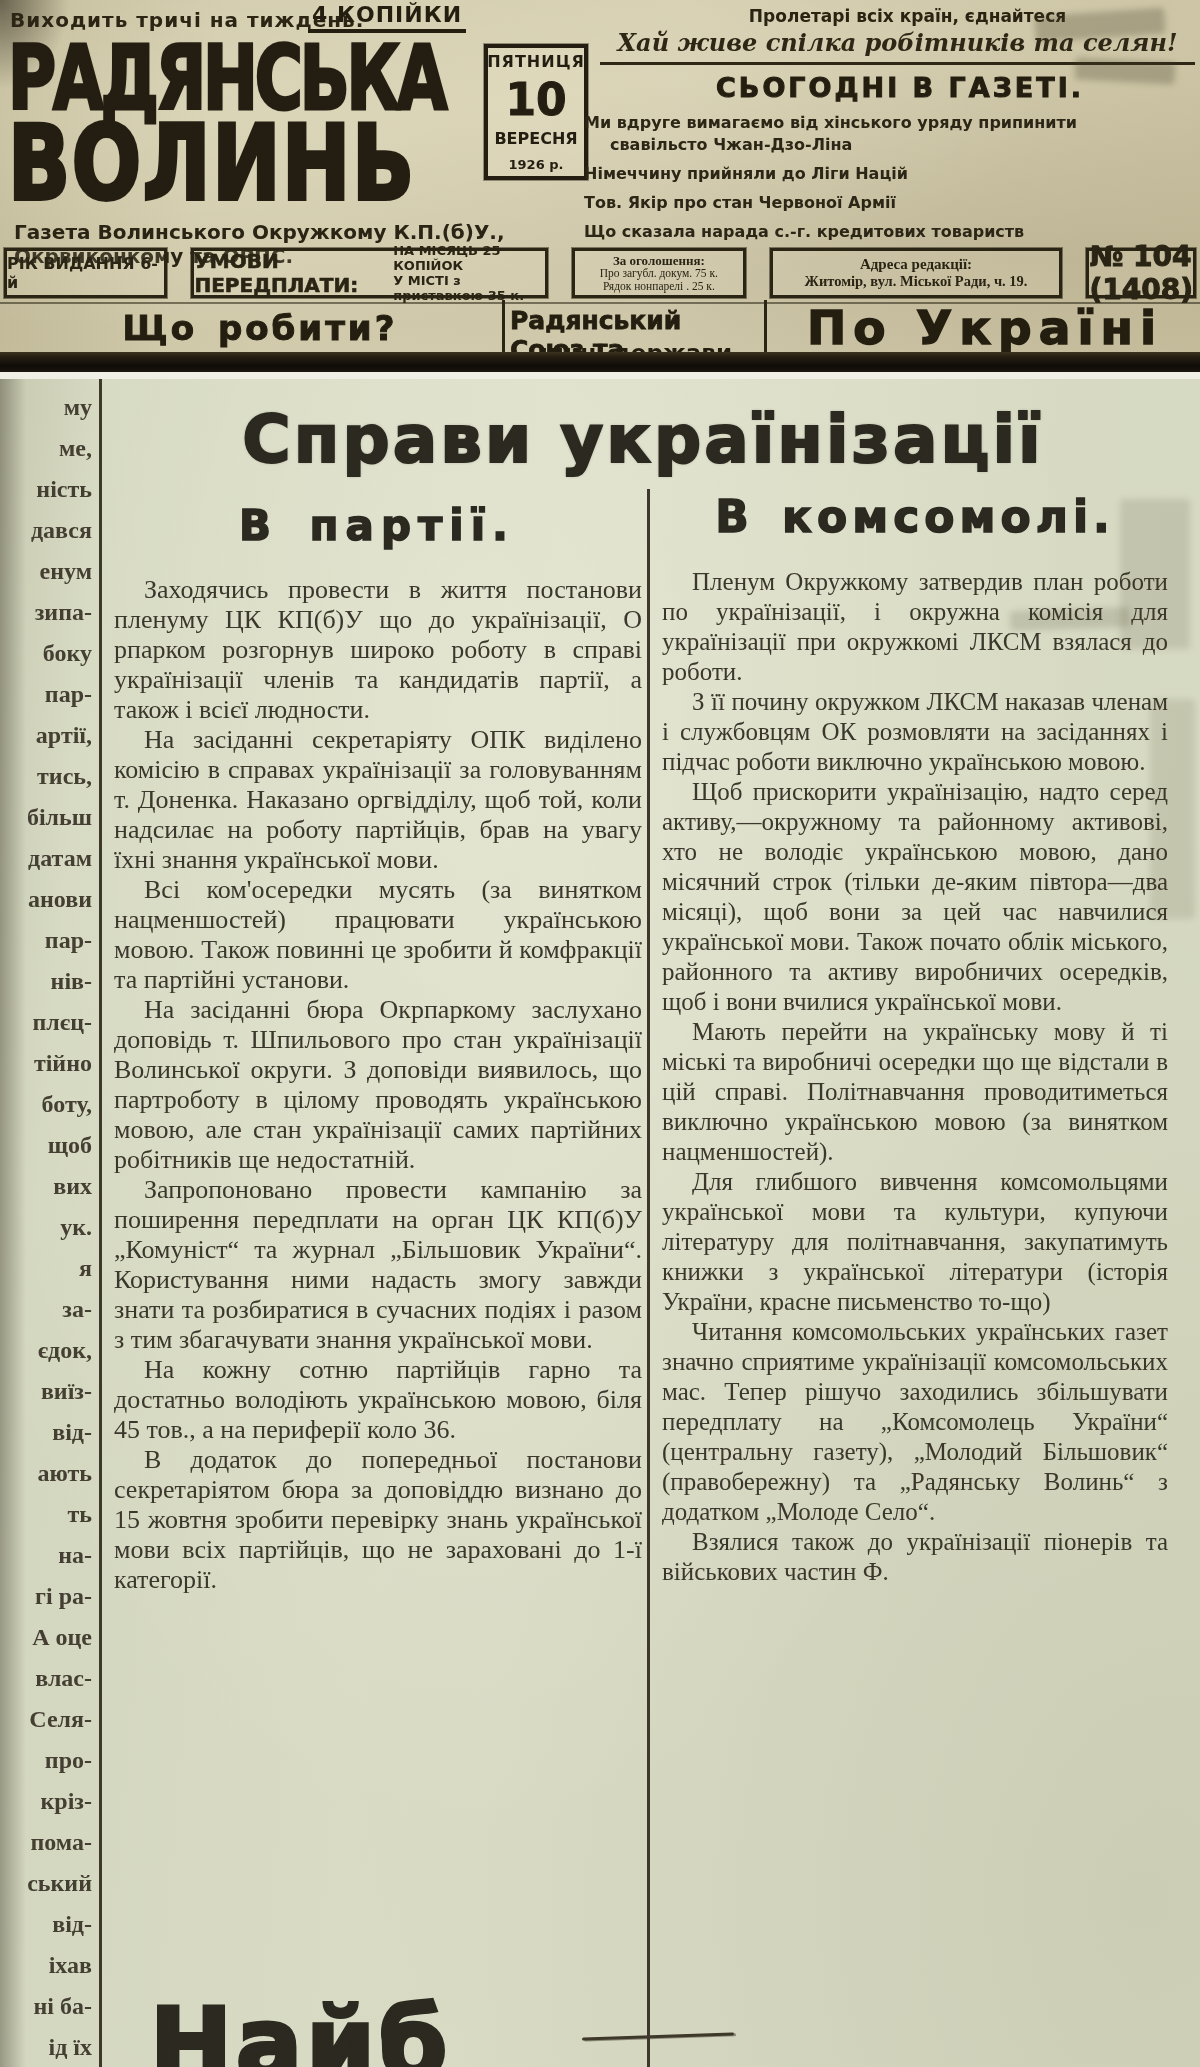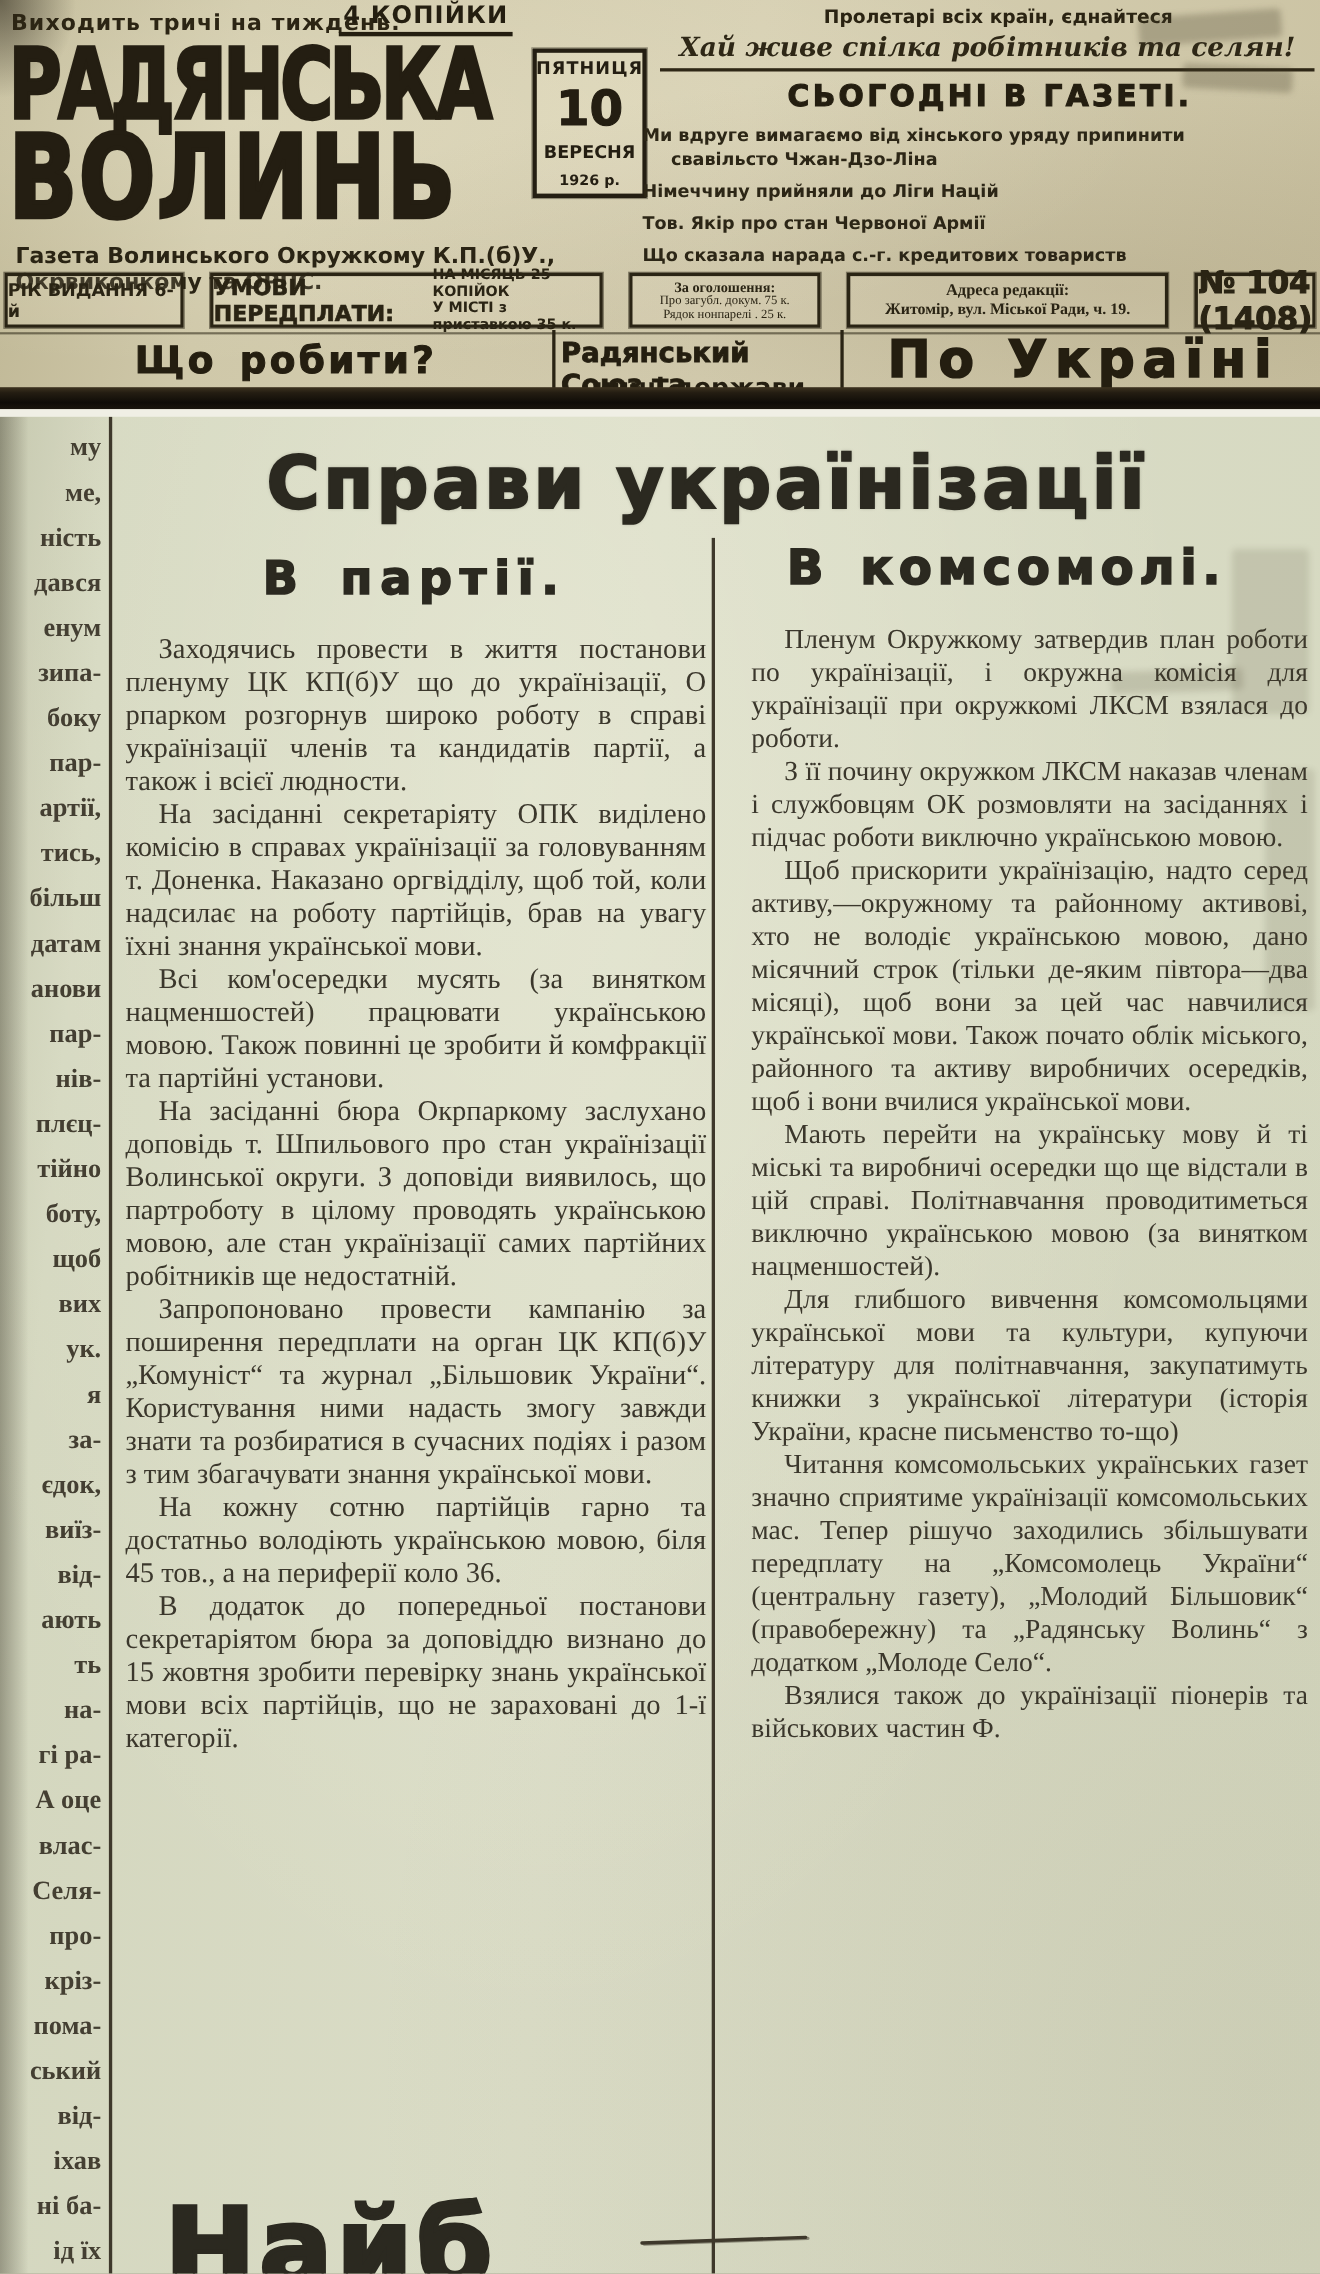--- a/index.html
+++ b/index.html
@@ -106,21 +106,21 @@
   .colhead-left{position:absolute;left:112px;top:122px;width:530px;text-align:center;
     font-family:"DejaVu Sans",sans-serif;font-weight:bold;font-size:42px;color:#2b2920;
     letter-spacing:7px;word-spacing:10px;-webkit-text-stroke:1.5px #2b2920;}
   .colhead-right{position:absolute;left:660px;top:112px;width:510px;text-align:center;
     font-family:"DejaVu Sans",sans-serif;font-weight:bold;font-size:44px;color:#2b2920;
     letter-spacing:5px;word-spacing:8px;-webkit-text-stroke:1.5px #2b2920;}
   .vrule-b{position:absolute;left:647px;top:110px;width:3px;height:1578px;background:#3e382b;}
   .col{position:absolute;text-align:justify;color:#3b372c;}
   .col p{margin:0;text-indent:30px;}
   #leftcol{left:114px;top:196px;width:528px;font-size:26px;line-height:30px;}
-  #rightcol{left:662px;top:188px;width:506px;font-size:25px;line-height:30px;margin-left:21px;}
+  #rightcol{left:662px;top:188px;width:506px;font-size:25px;line-height:30px;}
   .bottom-headline{position:absolute;left:150px;top:1608px;
     font-family:"DejaVu Sans",sans-serif;font-weight:bold;font-size:98px;color:#2b2920;
     letter-spacing:4px;-webkit-text-stroke:4px #2b2920;white-space:nowrap;}
   .squiggle{position:absolute;left:582px;top:1656px;width:152px;height:3px;background:#3e382b;
     transform:rotate(-2deg);border-radius:2px;box-shadow:2px 1px 0 rgba(62,56,43,.5);}
   .smudge{position:absolute;background:rgba(70,62,40,.28);filter:blur(3px);border-radius:4px;}
   .s1{left:1035px;top:12px;width:130px;height:26px;transform:rotate(-4deg);}
   .s2{left:1075px;top:60px;width:100px;height:22px;transform:rotate(3deg);}
   .s3{left:1120px;top:120px;width:70px;height:150px;opacity:.5;}
   .s4{left:1150px;top:320px;width:45px;height:220px;opacity:.45;}

